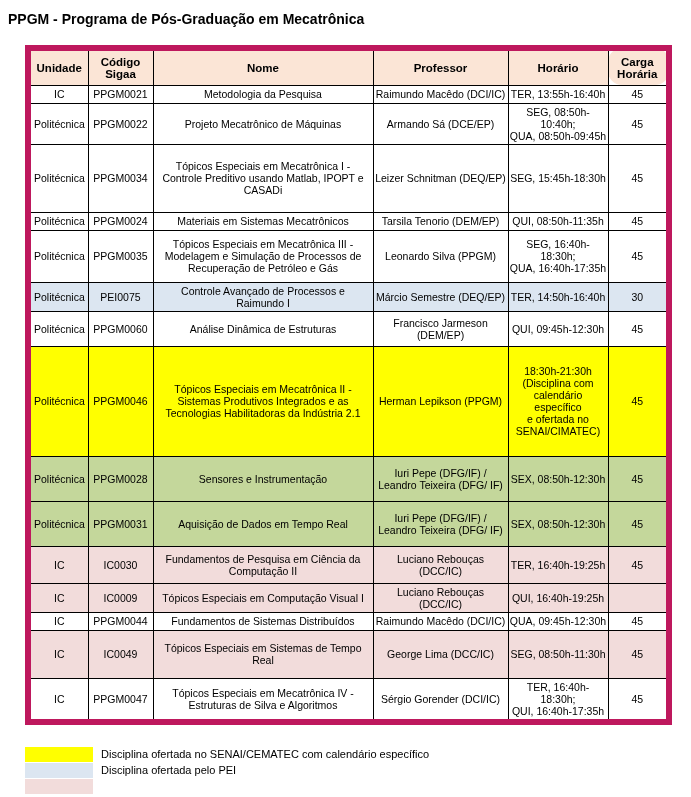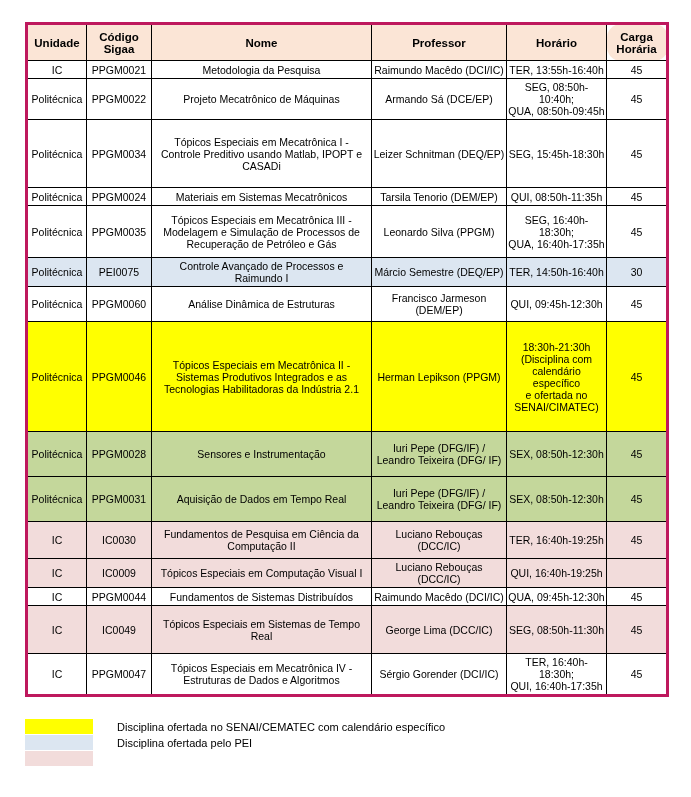--- a/index.html
+++ b/index.html
@@ -16,21 +16,21 @@
     font-size: 14px;
     line-height: 23px;
     margin: 0;
     white-space: nowrap;
   }
   table.schedule {
     border-collapse: collapse;
     table-layout: fixed;
     width: 641px;
     margin: 14px 0 0 25px;
-    border: 3px solid #be185d;
+    border: 6px solid #be185d;
     font-size: 10.5px;
   }
   col.c-unidade   { width: 60px; }
   col.c-codigo    { width: 65px; }
   col.c-nome      { width: 220px; }
   col.c-professor { width: 135px; }
   col.c-horario   { width: 100px; }
   col.c-carga     { width: 61px; }
   th, td {
     border: 1px solid #000;
@@ -61,38 +61,38 @@
   tbody tr:nth-child(13) { height: 18px; }
   tbody tr:nth-child(14) { height: 48px; }
   tbody tr:nth-child(15) { height: 42px; }
   .legend {
     margin: 22px 0 0 25px;
   }
   .legend-row {
     display: flex;
     align-items: center;
     margin-bottom: 1px;
-    gap: 16px;
   }
   .swatch {
     display: inline-block;
     width: 68px;
     height: 15px;
     flex: 0 0 68px;
   }
   .legend-label {
     font-size: 11px;
     margin-left: 8px;
     white-space: nowrap;
   }
 </style>
 </head>
 <body>
 
 <div class="titles">
+  <p class="title-line">PPGM - Programa de Pós-Graduação em Mecatrônica</p>
 </div>
 
 <table class="schedule">
   <colgroup>
     <col class="c-unidade">
       <col class="c-codigo">
       <col class="c-nome">
     <col class="c-professor">
       <col class="c-horario">
       <col class="c-carga">
@@ -225,21 +225,21 @@
         <td class="col-unidade">IC</td>
         <td class="col-codigo">IC0049</td>
         <td class="col-nome">Tópicos Especiais em Sistemas de Tempo Real</td>
         <td class="col-professor">George Lima (DCC/IC)</td>
         <td class="col-horario">SEG, 08:50h-11:30h</td>
         <td class="col-carga">45</td>
       </tr>
       <tr>
         <td class="col-unidade">IC</td>
         <td class="col-codigo">PPGM0047</td>
-        <td class="col-nome">Tópicos Especiais em Mecatrônica IV - Estruturas de Dados e Algoritmos</td>
+        <td class="col-nome">Tópicos Especiais em Mecatrônica IV - Estruturas de Silva e Algoritmos</td>
         <td class="col-professor">Sérgio Gorender (DCI/IC)</td>
         <td class="col-horario">TER, 16:40h-18:30h;
 QUI, 16:40h-17:35h</td>
         <td class="col-carga">45</td>
       </tr>
     </tbody>
 </table>
 
 <div class="legend" id="legend">
     <div class="legend-row">

